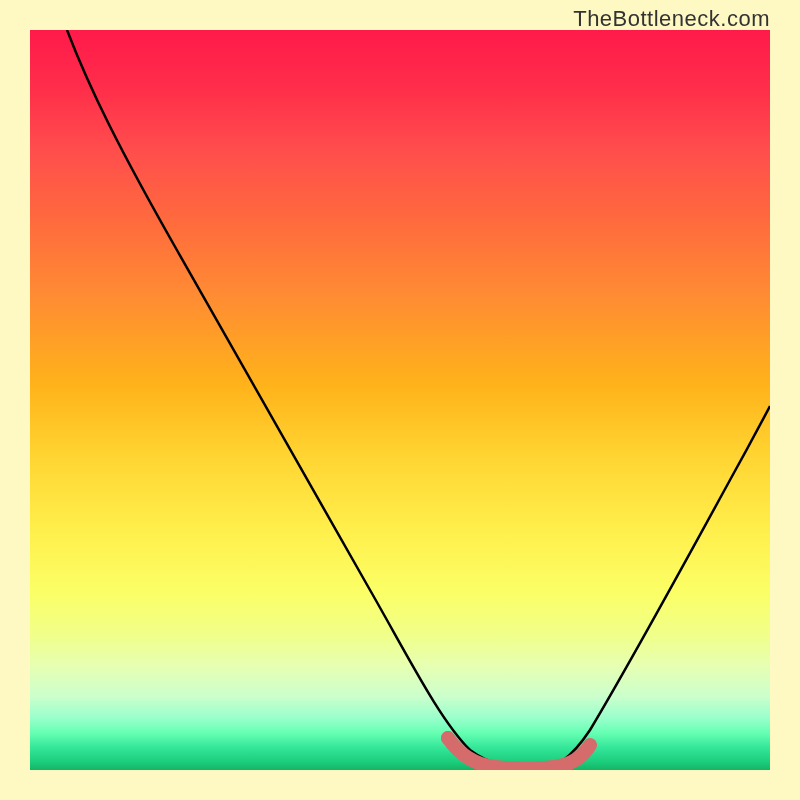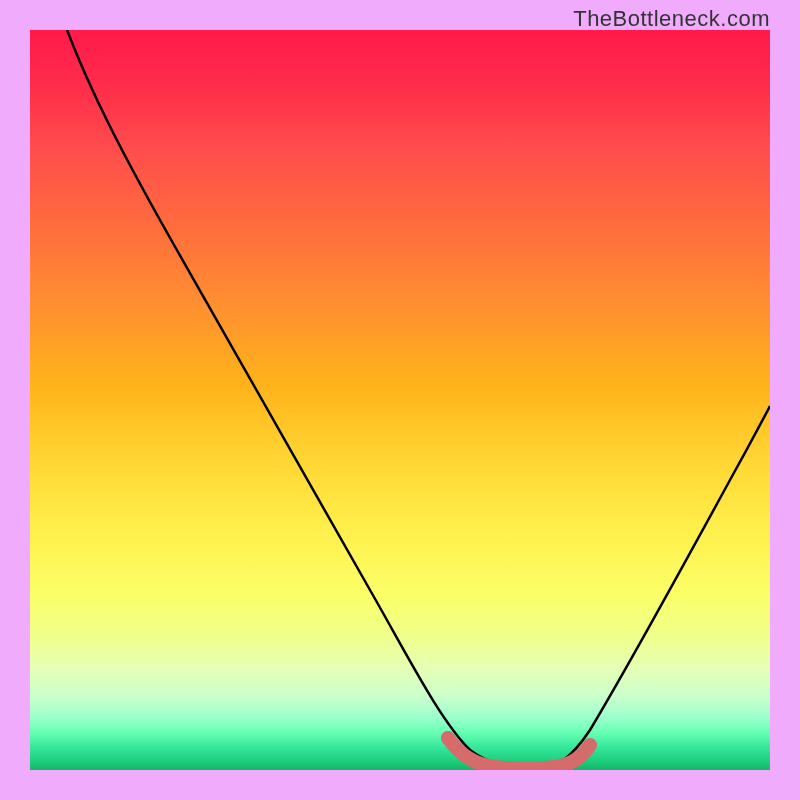--- a/index.html
+++ b/index.html
@@ -8,21 +8,21 @@
     width: 800px;
     height: 800px;
     background: #000;
     position: relative;
     font-family: Arial, sans-serif;
   }
   .container {
     width: 800px;
     height: 800px;
     position: relative;
-    background: #f0abfc;
+    background: #fef9c3;
   }
   .plot-area {
     position: absolute;
     left: 30px;
     top: 30px;
     width: 740px;
     height: 740px;
     background: linear-gradient(to bottom,
       #ff1a4a 0%,
       #ff2e4a 8%,

